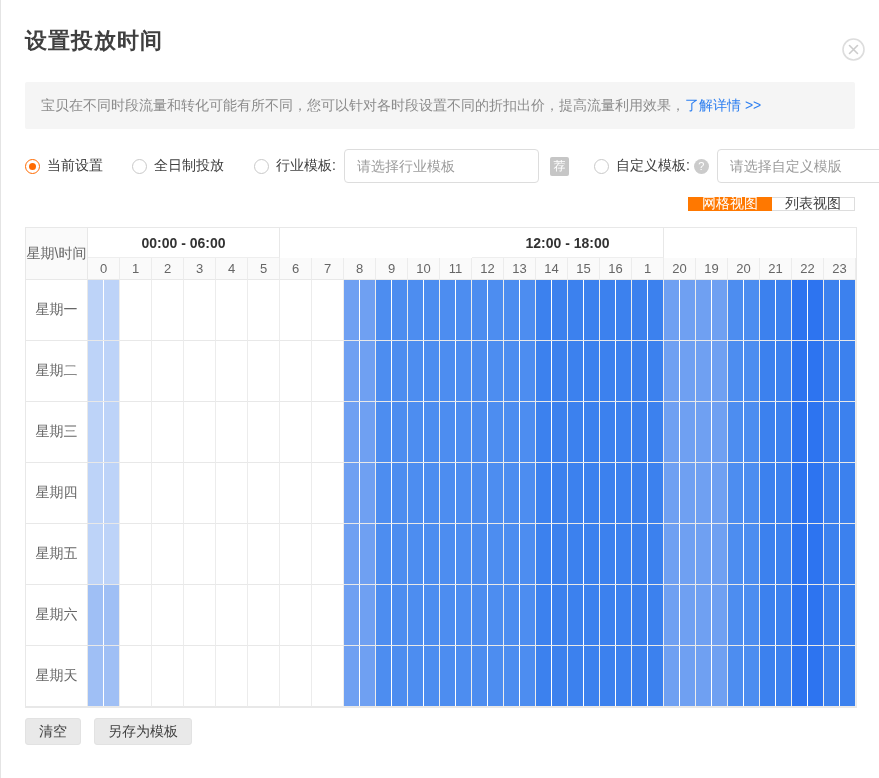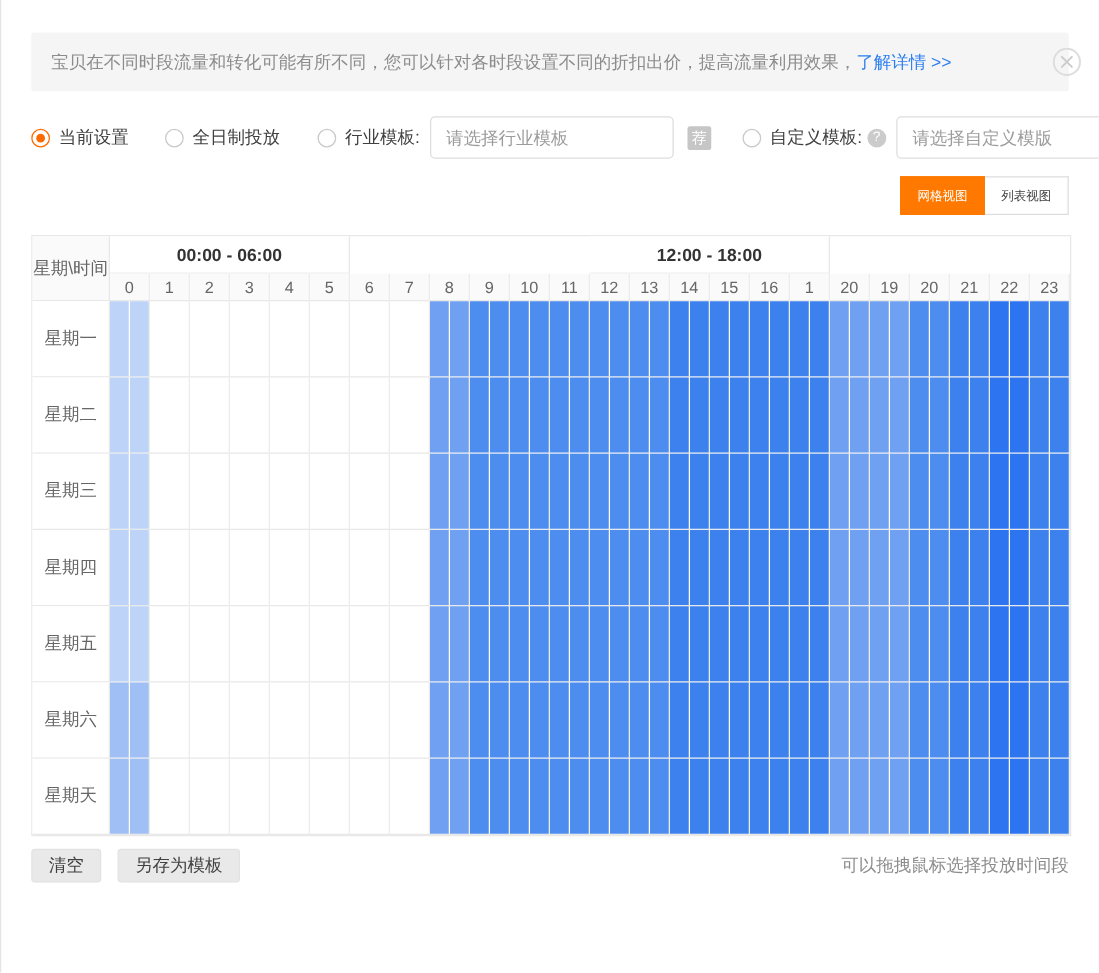--- a/index.html
+++ b/index.html
@@ -40,21 +40,21 @@
     font-size: 12px; display: inline-flex; align-items: center; justify-content: center; flex: none;
   }
   .help-icon {
     width: 15px; height: 15px; border-radius: 50%; background: #cbcbcb; color: #fff;
     font-size: 11px; display: inline-flex; align-items: center; justify-content: center;
     margin-left: 4px; flex: none; cursor: pointer;
   }
 
   .toggle-row { margin-top: 14px; display: flex; justify-content: flex-end; }
   .toggle-btn {
-    height: 31px; padding: 0 13px; font-size: 10px; display: inline-flex; align-items: center;
+    height: 14px; padding: 0 13px; font-size: 14px; display: inline-flex; align-items: center;
     cursor: pointer; border: 1px solid #ddd; background: #fff; color: #404040;
   }
   .toggle-btn.active { background: #ff7800; border-color: #ff7800; color: #fff; }
   .toggle-btn + .toggle-btn { border-left: none; }
 
   #time-grid {
     margin-top: 16px; display: grid; width: fit-content;
     grid-template-columns: 62px repeat(24, 32px);
     grid-template-rows: 30px 22px repeat(7, 61px);
     border: 1px solid #e8e8e8; font-size: 14px;
@@ -94,20 +94,21 @@
 
 <div class="dialog">
 
   <div class="close-btn">
     <svg width="23" height="23" viewBox="0 0 23 23">
       <circle cx="11.5" cy="11.5" r="10.5" fill="none" stroke="#ddd" stroke-width="1.6"></circle>
       <path d="M7.5 7.5 L15.5 15.5 M15.5 7.5 L7.5 15.5" stroke="#ccc" stroke-width="1.6" stroke-linecap="round"></path>
     </svg>
   </div>
 
+  <div class="title">设置投放时间</div>
 
   <div class="banner"><span>宝贝在不同时段流量和转化可能有所不同，您可以针对各时段设置不同的折扣出价，提高流量利用效果，</span><a>了解详情 &gt;&gt;</a></div>
 
   <div class="options-row">
     <div class="radio-group">
       <span class="radio-circle checked"></span>
       <span class="radio-label">当前设置</span>
     </div>
     <div class="radio-group" style="margin-left:29px">
       <span class="radio-circle"></span>
@@ -837,16 +838,15 @@
       </div>
       <div class="g-cell" style="grid-area: 9 / 25;">
         <div class="g-half" style="background: rgb(60, 129, 238);"></div>
         <div class="g-half" style="background: rgb(60, 129, 238);"></div>
       </div>
     </div>
 
   <div class="footer">
     <button class="footer-btn">清空</button>
     <button class="footer-btn">另存为模板</button>
-    <span class="drag-hint">可以拖拽鼠标选择投放时间段</span>
   </div>
 
 </div>
 
 </body></html>

